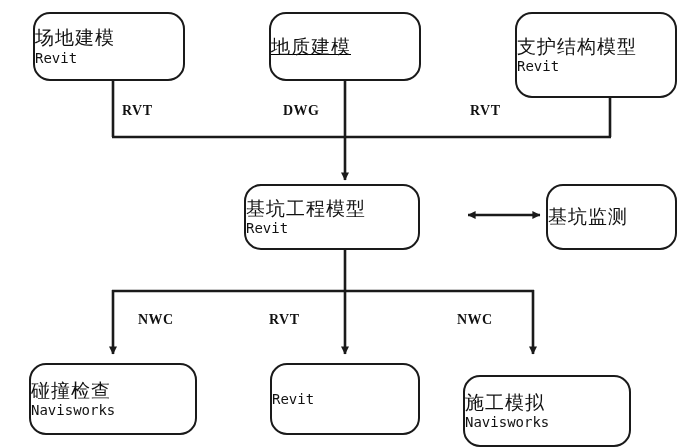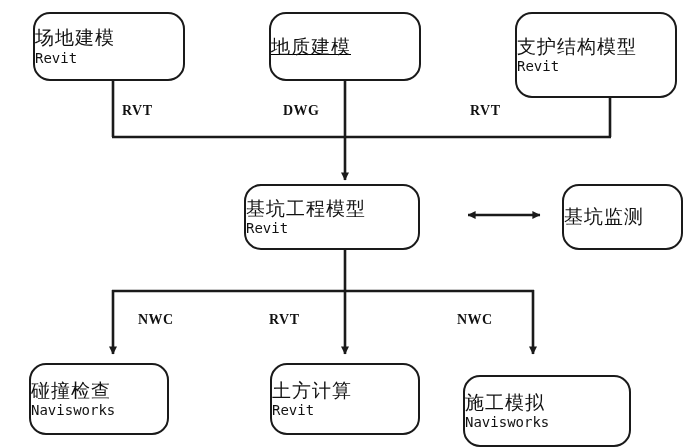--- a/index.html
+++ b/index.html
@@ -112,31 +112,30 @@
   <div class="node" style="left:515px; top:12px; width:162px; height:86px;">
     <div class="node-cn">支护结构模型</div>
     <div class="node-en">Revit</div>
   </div>
 
   <div class="node" style="left:244px; top:184px; width:176px; height:66px;">
     <div class="node-cn">基坑工程模型</div>
     <div class="node-en">Revit</div>
   </div>
 
-  <div class="node" style="left:562px; top:184px; width:121px; height:66px;">
+  <div class="node" style="left:546px; top:184px; width:131px; height:66px;">
     <div class="node-cn">基坑监测</div>
   </div>
 
-  <div class="node" style="left:29px; top:363px; width:140px; height:72px;">
+  <div class="node" style="left:29px; top:363px; width:168px; height:72px;">
     <div class="node-cn">碰撞检查</div>
     <div class="node-en">Navisworks</div>
   </div>
 
   <div class="node" style="left:270px; top:363px; width:150px; height:72px;">
-    <div class="node-cn">土方计算</div>
     <div class="node-en">Revit</div>
   </div>
 
   <div class="node" style="left:463px; top:363px; width:168px; height:72px;margin-top:12px;">
     <div class="node-cn">施工模拟</div>
     <div class="node-en">Navisworks</div>
   </div>
 
   <div class="edge-label" style="left:122px; top:103px;">RVT</div>
 

